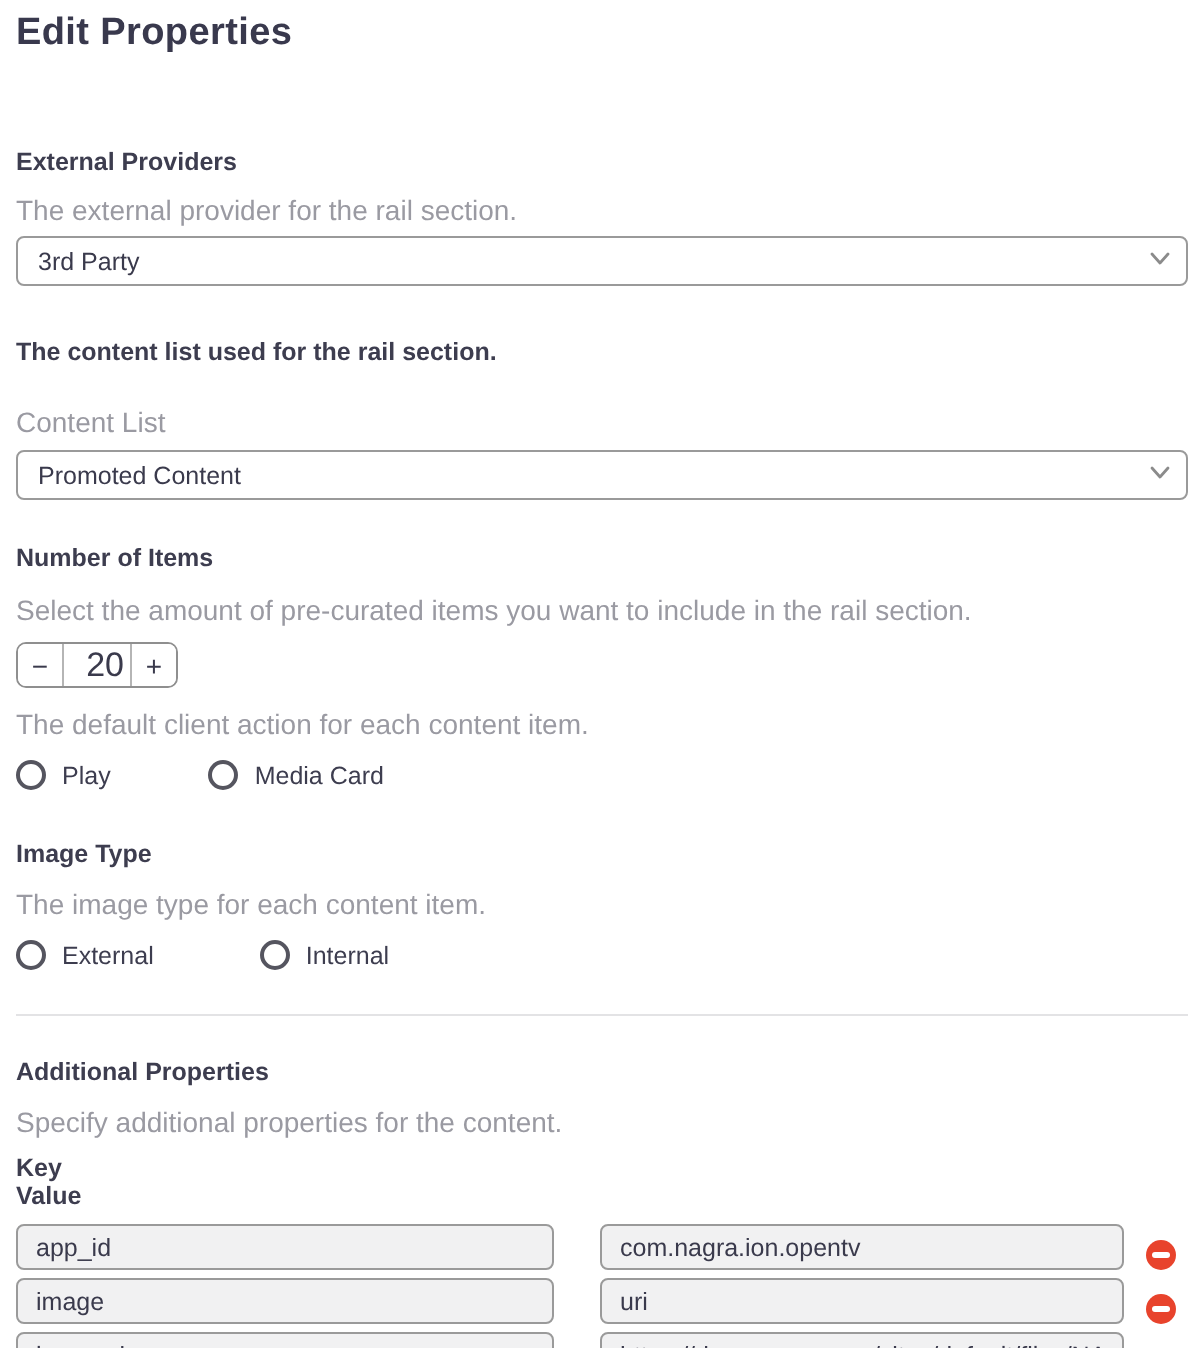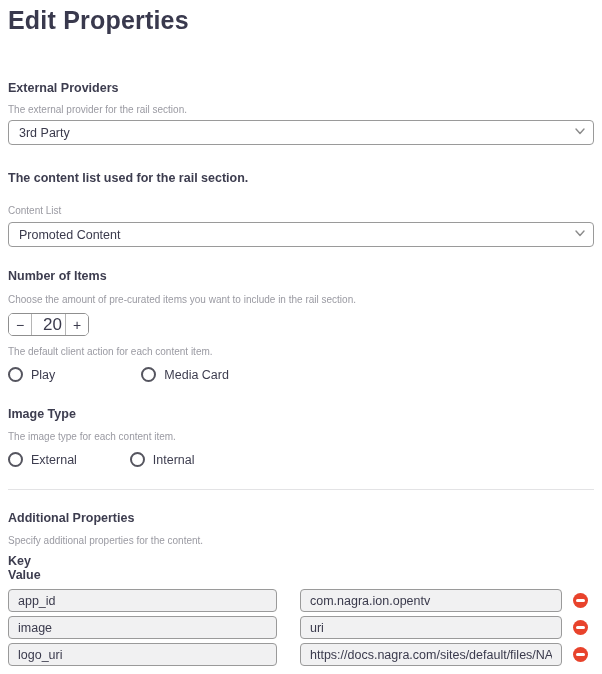--- a/index.html
+++ b/index.html
@@ -1,23 +1,23 @@
 <!DOCTYPE html>
 <html><head>
 <meta charset="utf-8">
 <style>
   * { margin:0; padding:0; box-sizing:border-box; }
   html,body { width:602px; height:674px; background:#fff; overflow:hidden; }
   body { font-family:"Liberation Sans", sans-serif; color:#3a3a4c; }
   .page { padding:6px 8px 0 8px; }
 
-  .page-title { font-size:25px; font-weight:bold; color:#39394d; letter-spacing:.2px; }
+  .page-title { font-size:19px; font-weight:bold; color:#39394d; letter-spacing:.2px; }
 
   .bold-label { font-size:12.5px; font-weight:bold; color:#3d3d4f; }
-  .desc { font-size:10px; color:#9a9aa2; }
+  .desc { font-size:14px; color:#9a9aa2; }
 
   
   .select-wrap { position:relative; width:586px; }
   select.field {
     width:100%; height:25px; appearance:none; -webkit-appearance:none;
     border:1px solid #9a9a9a; border-radius:4px; background:#fff;
     font-family:"Liberation Sans", sans-serif; font-size:12.5px; color:#3a3a4c;
     padding:0 26px 0 10px; outline:none;
   }
   .chev { position:absolute; right:9px; top:8px; pointer-events:none; line-height:0; }
@@ -40,21 +40,21 @@
   .radio-opt { display:flex; align-items:center; }
   .radio-opt input[type="radio"] {
     appearance:none; -webkit-appearance:none; width:15px; height:15px;
     border:2px solid #55555f; border-radius:50%; background:#fff; margin:0; cursor:pointer;
   }
   .radio-opt .radio-label { font-size:12.5px; color:#3d3d4f; margin-left:8px; }
 
   .divider { border:none; border-top:1px solid #e3e3e5; margin:22px 0 0 0; }
 
   
-  .kv-row { display:flex; align-items:center; margin-top:4px; }
+  .kv-row { display:flex; align-items:flex-end; margin-top:4px; }
   .kv-headers { display:flex; margin-top:8px;flex-direction:column; }
   .kv-key-col { width:269px; margin-right:23px; }
   .kv-val-col { width:262px; margin-right:11px; }
   input.kv-input {
     width:100%; height:23px; border:1px solid #9a9a9a; border-radius:4px;
     background:#f1f1f2; font-family:"Liberation Sans", sans-serif; font-size:12.5px;
     color:#3a3a4c; padding:0 9px; outline:none; white-space:nowrap; overflow:hidden;
   }
   .remove-btn {
     width:15px; height:15px; border-radius:50%; background:#e8432c; position:relative;
@@ -70,21 +70,21 @@
   .s-ext-desc    { margin-top:9px; }
   .s-ext-select  { margin-top:5px; }
   .s-cl-head     { margin-top:26px; }
   .s-cl-label    { margin-top:20px; }
   .s-cl-select   { margin-top:6px; }
   .s-num-label   { margin-top:22px; }
   .s-num-desc    { margin-top:11px; }
   .s-num-stepper { margin-top:8px; }
   .s-act-label   { margin-top:23px; }
   .s-act-desc    { margin-top:10px; }
-  .s-act-radios  { margin-top:10px;gap:37px; }
+  .s-act-radios  { margin-top:10px; }
   .s-img-label   { margin-top:25px; }
   .s-img-desc    { margin-top:10px; }
   .s-img-radios  { margin-top:10px; }
   .s-add-label   { margin-top:21px; }
   .s-add-desc    { margin-top:10px; }
   .gap-opt       { margin-left:49px; }
   .gap-opt-wide  { margin-left:53px; }
 </style>
 </head>
 <body>
@@ -116,21 +116,21 @@
     </select>
     <span class="chev">
       <svg width="10" height="7" viewBox="0 0 10 7">
           <polyline points="1,1 5,5.5 9,1" fill="none" stroke="#8b8b8b" stroke-width="1.4" stroke-linecap="round" stroke-linejoin="round"></polyline>
         </svg>
     </span>
   </div>
 
   
   <div class="bold-label s-num-label">Number of Items</div>
-  <div class="desc s-num-desc">Choose the amount of pre-curated items you want to include in the rail section.</div>
+  <div class="desc s-num-desc">Select the amount of pre-curated items you want to include in the rail section.</div>
   <div class="stepper s-num-stepper">
     <button class="dec">−</button>
     <input value="20" style="">
     <button class="inc">+</button>
   </div>
 
   
   <div class="desc s-act-desc">The default client action for each content item.</div>
   <div class="radio-row s-act-radios">
     <label class="radio-opt">

